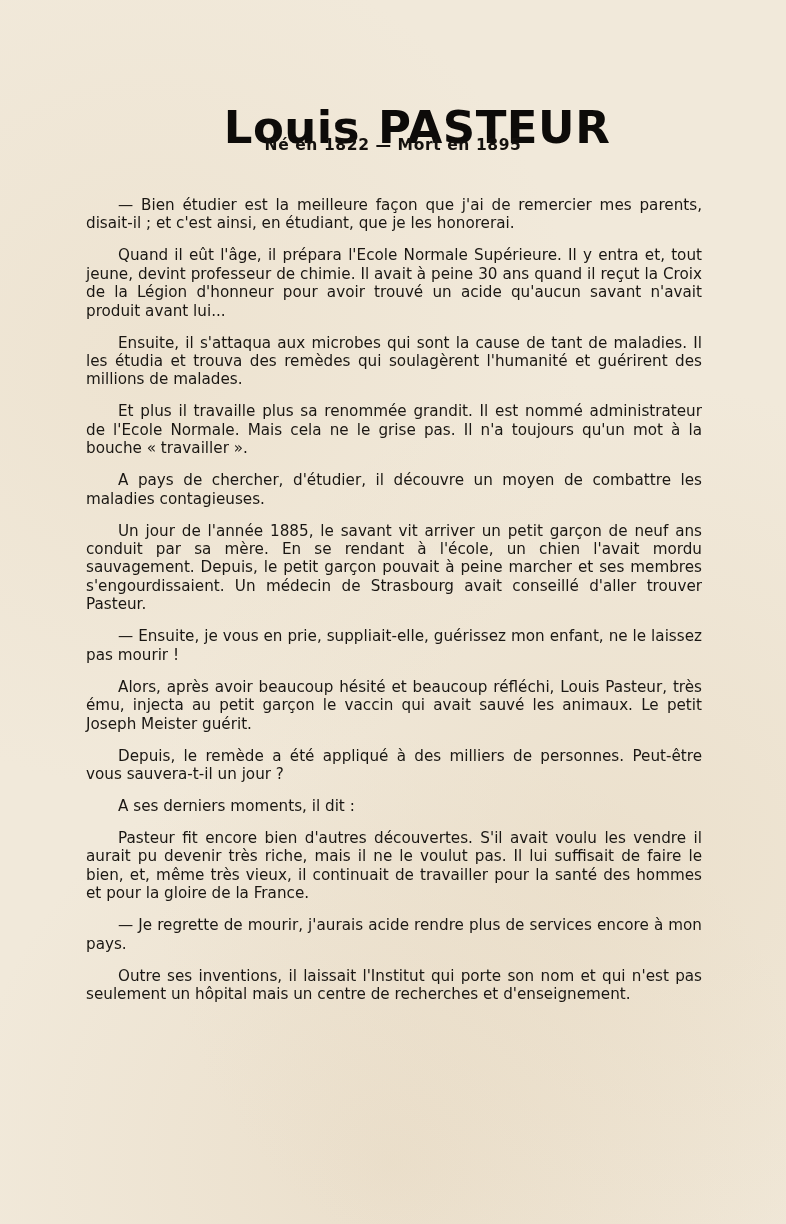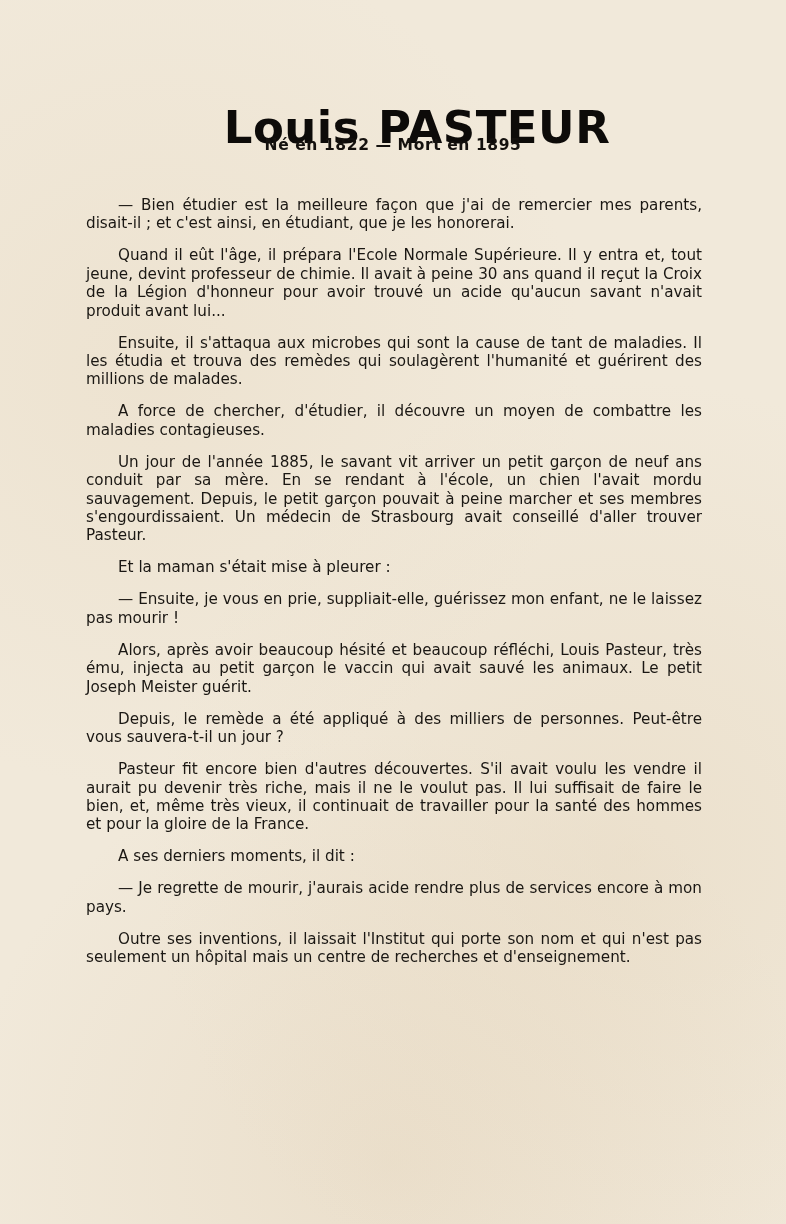--- a/index.html
+++ b/index.html
@@ -74,24 +74,24 @@
 <div class="page">
   <h1 class="title">
     <span class="first">Louis</span><span>PASTEUR</span>
   </h1>
   <div class="subtitle">Né en 1822 — Mort en 1895</div>
 
   <div class="body-text">
     <p>— Bien étudier est la meilleure façon que j'ai de remercier mes parents, disait-il ; et c'est ainsi, en étudiant, que je les honorerai.</p>
     <p>Quand il eût l'âge, il prépara l'Ecole Normale Supérieure. Il y entra et, tout jeune, devint professeur de chimie. Il avait à peine 30 ans quand il reçut la Croix de la Légion d'honneur pour avoir trouvé un acide qu'aucun savant n'avait produit avant lui...</p>
     <p>Ensuite, il s'attaqua aux microbes qui sont la cause de tant de maladies. Il les étudia et trouva des remèdes qui soulagèrent l'humanité et guérirent des millions de malades.</p>
-    <p>A force de chercher, d'étudier, il découvre un moyen de combattre les maladies contagieuses.</p>
+    <p>Et plus il travaille plus sa renommée grandit. Il est nommé administrateur de l'Ecole Normale. Mais cela ne le grise pas. Il n'a toujours qu'un mot à la bouche « travailler ».</p>
+    <p>A pays de chercher, d'étudier, il découvre un moyen de combattre les maladies contagieuses.</p>
     <p>Un jour de l'année 1885, le savant vit arriver un petit garçon de neuf ans conduit par sa mère. En se rendant à l'école, un chien l'avait mordu sauvagement. Depuis, le petit garçon pouvait à peine marcher et ses membres s'engourdissaient. Un médecin de Strasbourg avait conseillé d'aller trouver Pasteur.</p>
-    <p>Et la maman s'était mise à pleurer :</p>
     <p>— Ensuite, je vous en prie, suppliait-elle, guérissez mon enfant, ne le laissez pas mourir !</p>
     <p>Alors, après avoir beaucoup hésité et beaucoup réfléchi, Louis Pasteur, très ému, injecta au petit garçon le vaccin qui avait sauvé les animaux. Le petit Joseph Meister guérit.</p>
     <p>Depuis, le remède a été appliqué à des milliers de personnes. Peut-être vous sauvera-t-il un jour ?</p>
+    <p>A ses derniers moments, il dit :</p>
     <p>Pasteur fit encore bien d'autres découvertes. S'il avait voulu les vendre il aurait pu devenir très riche, mais il ne le voulut pas. Il lui suffisait de faire le bien, et, même très vieux, il continuait de travailler pour la santé des hommes et pour la gloire de la France.</p>
-    <p>A ses derniers moments, il dit :</p>
     <p>— Je regrette de mourir, j'aurais acide rendre plus de services encore à mon pays.</p>
     <p>Outre ses inventions, il laissait l'Institut qui porte son nom et qui n'est pas seulement un hôpital mais un centre de recherches et d'enseignement.</p>
   </div>
 </div>
 
 </body></html>

